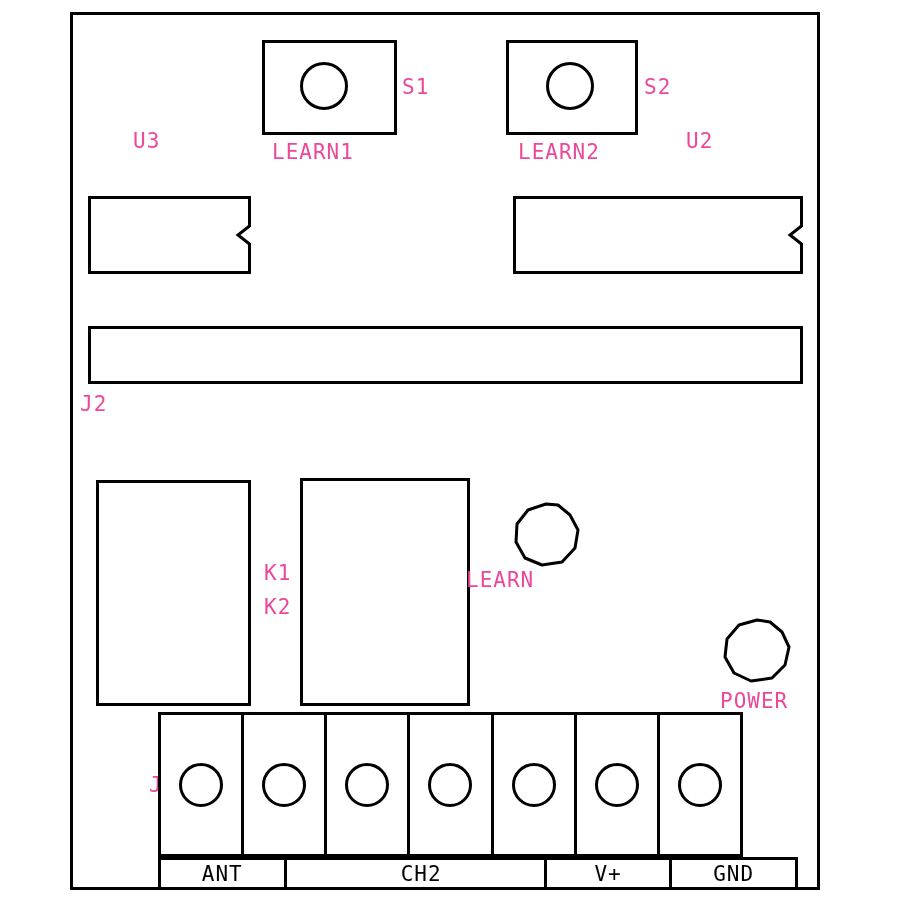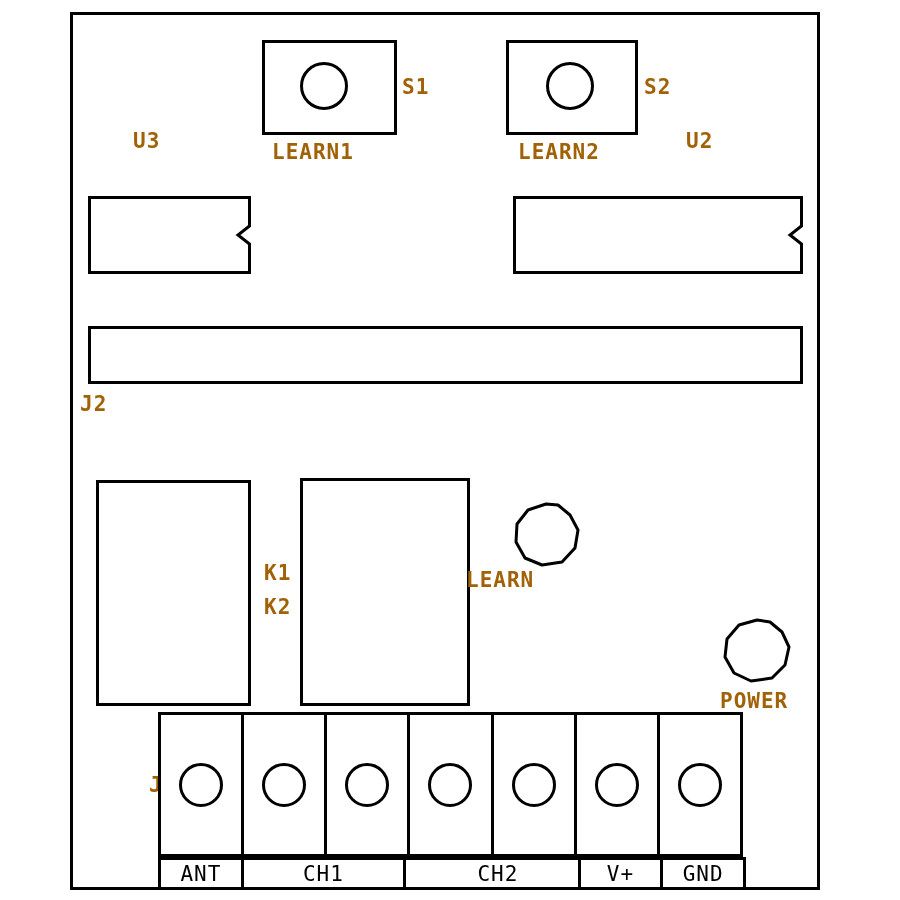--- a/index.html
+++ b/index.html
@@ -31,27 +31,26 @@
     background: #fff;
   }
   .rect {
     position: absolute;
     border: 3px solid #000;
     box-sizing: border-box;
     background: #fff;
   }
   .label {
     position: absolute;
-    color: #a16207;
+    color: #ec4899;
     font-family: "DejaVu Sans Mono", monospace;
     font-size: 21px;
     letter-spacing: 1px;
     white-space: nowrap;
     line-height: 1;
-    font-weight: bold;
   }
   .circle {
     position: absolute;
     border: 3px solid #000;
     border-radius: 50%;
     box-sizing: border-box;
     background: #fff;
   }
   
   .blob {
@@ -102,21 +101,21 @@
     height: 44px;
     border: 3px solid #000;
     border-radius: 50%;
     box-sizing: border-box;
   }
   
   .pin-strip {
     position: absolute;
     left: 158px;
     top: 857px;
-    width: 585px;
+    width: 637px;
     height: 33px;
     display: flex;
     box-sizing: border-box;
   }
   .pin-box {
     border: 3px solid #000;
     box-sizing: border-box;
     background: #fff;
     display: flex;
     align-items: center;
@@ -206,19 +205,18 @@
     <div class="term-cell">
         <span class="hole"></span>
       </div>
     <div class="term-cell">
         <span class="hole"></span>
       </div>
   </div>
 
   <div class="pin-strip">
     <div class="pin-box" style="flex: 1 1 0;">ANT</div>
-    <div class="pin-box" style="flex: 2 1 0;">CH1</div>
     <div class="pin-box" style="flex: 2 1 0; padding-left: 12px;">CH2</div>
     <div class="pin-box" style="flex: 1 1 0;">V+</div>
     <div class="pin-box" style="flex: 1 1 0;">GND</div>
   </div>
 
 </div>
 
 </body></html>

